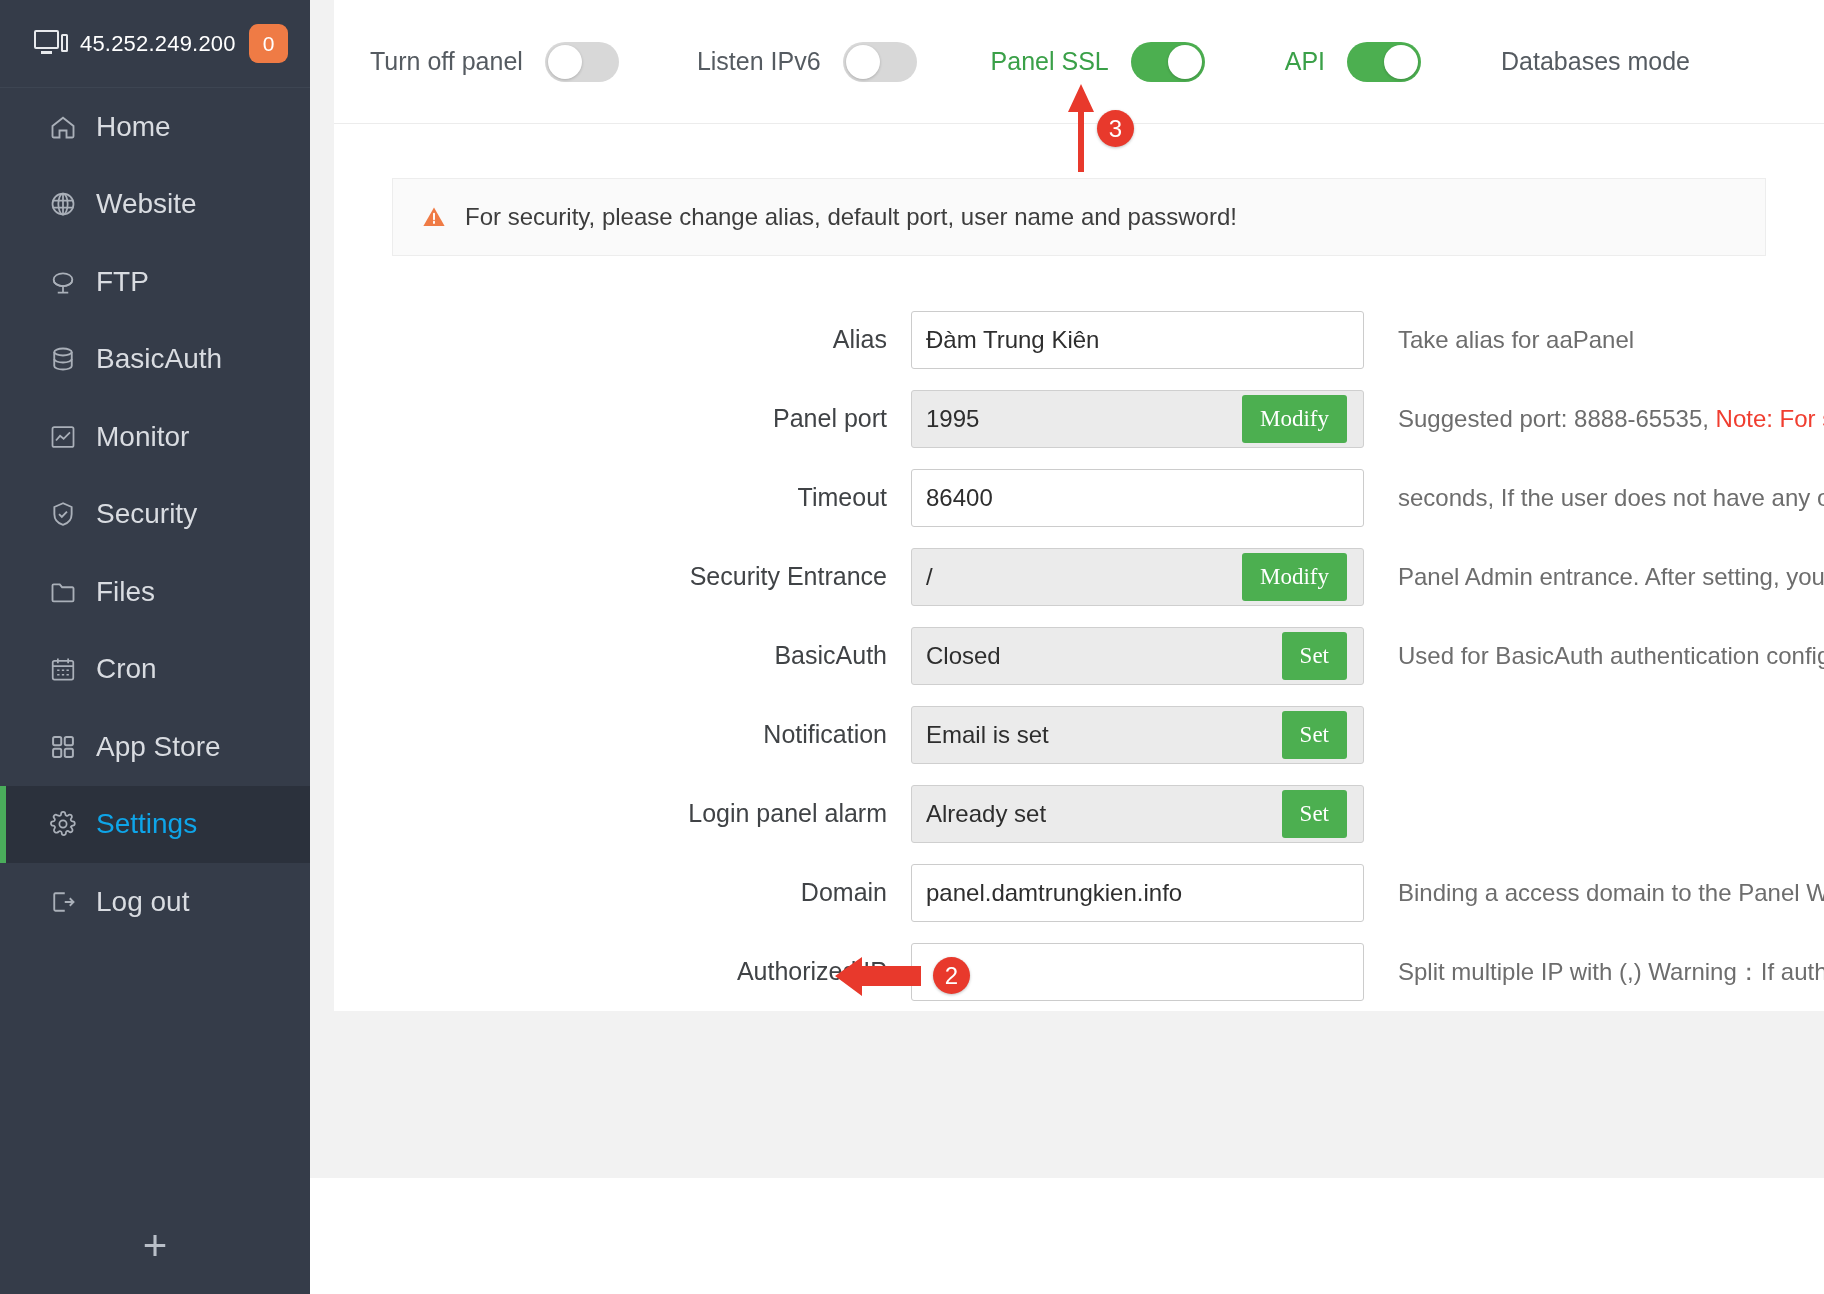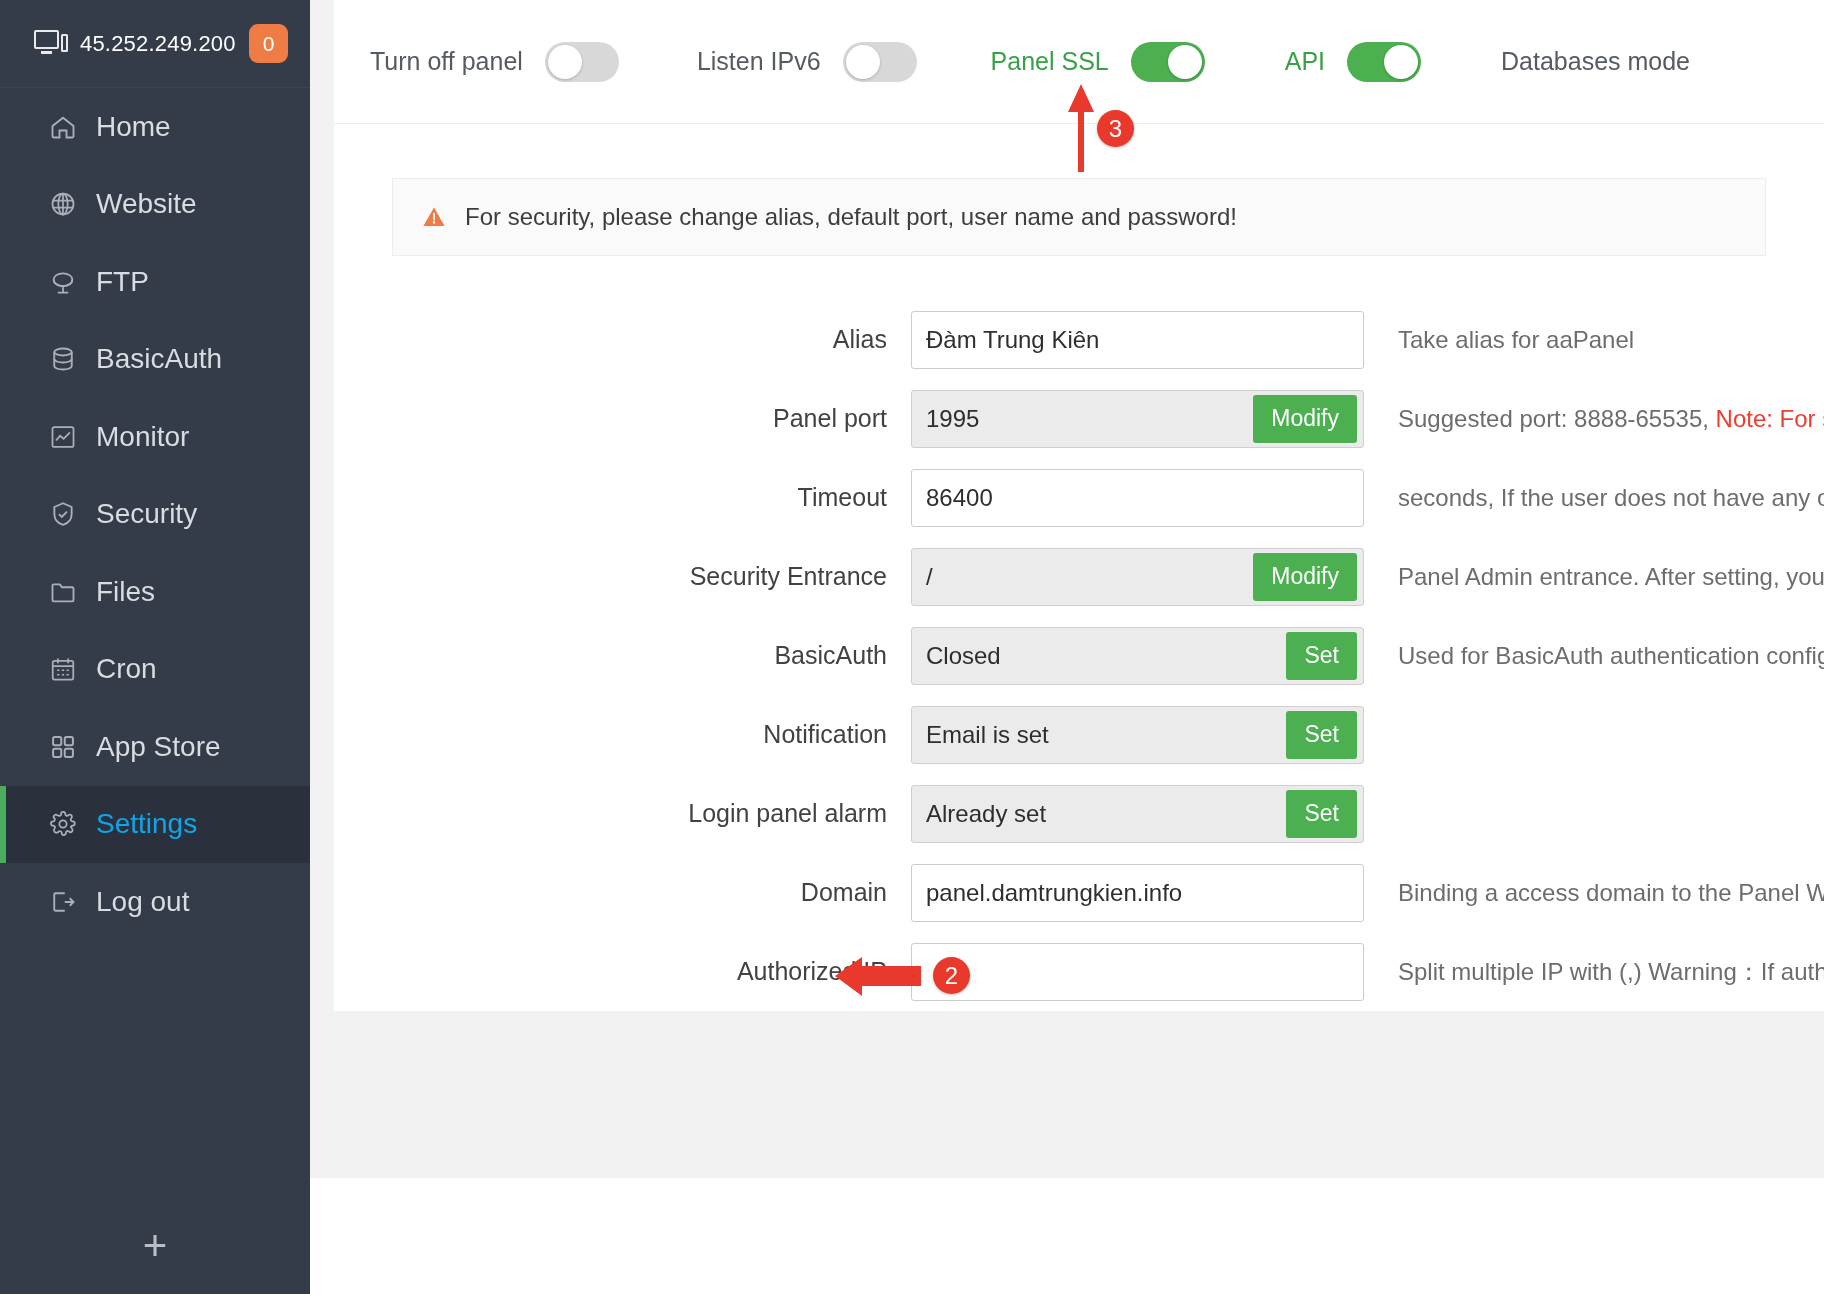--- a/index.html
+++ b/index.html
@@ -129,26 +129,26 @@
     width: 100%; height: 58px;
     border: 1px solid #ccc; background: #ffffff;
     font-size: 24px; color: #2e2e2e;
     padding: 0 14px; border-radius: 3px;
     font-family: "Liberation Sans", sans-serif;
     outline: none;
   }
   .finput.readonly { background: #ebebeb; border-color: #cfcfcf; }
   .finput::placeholder { color: #9a9a9a; }
   .fbtn {
-    position: absolute; right: 7px; top: 5px;
+    position: absolute; right: 17px; top: 5px;
     height: 48px; padding: 0 18px;
     background: #4caf50; color: #fff;
     border: none; border-radius: 3px;
     font-size: 23px; cursor: pointer;
-    font-family: Liberation Sans, sans-serif;
+    font-family: Liberation Serif, serif;
     display: flex; align-items: center;
   }
   .fhelp {
     margin-left: 34px; font-size: 24px; color: #6d6d6d;
     white-space: nowrap; overflow: hidden; flex: 1 1 auto;
   }
   .fhelp .red { color: #f03d2f; }
 
   
   .anno { position: absolute; pointer-events: none; }

